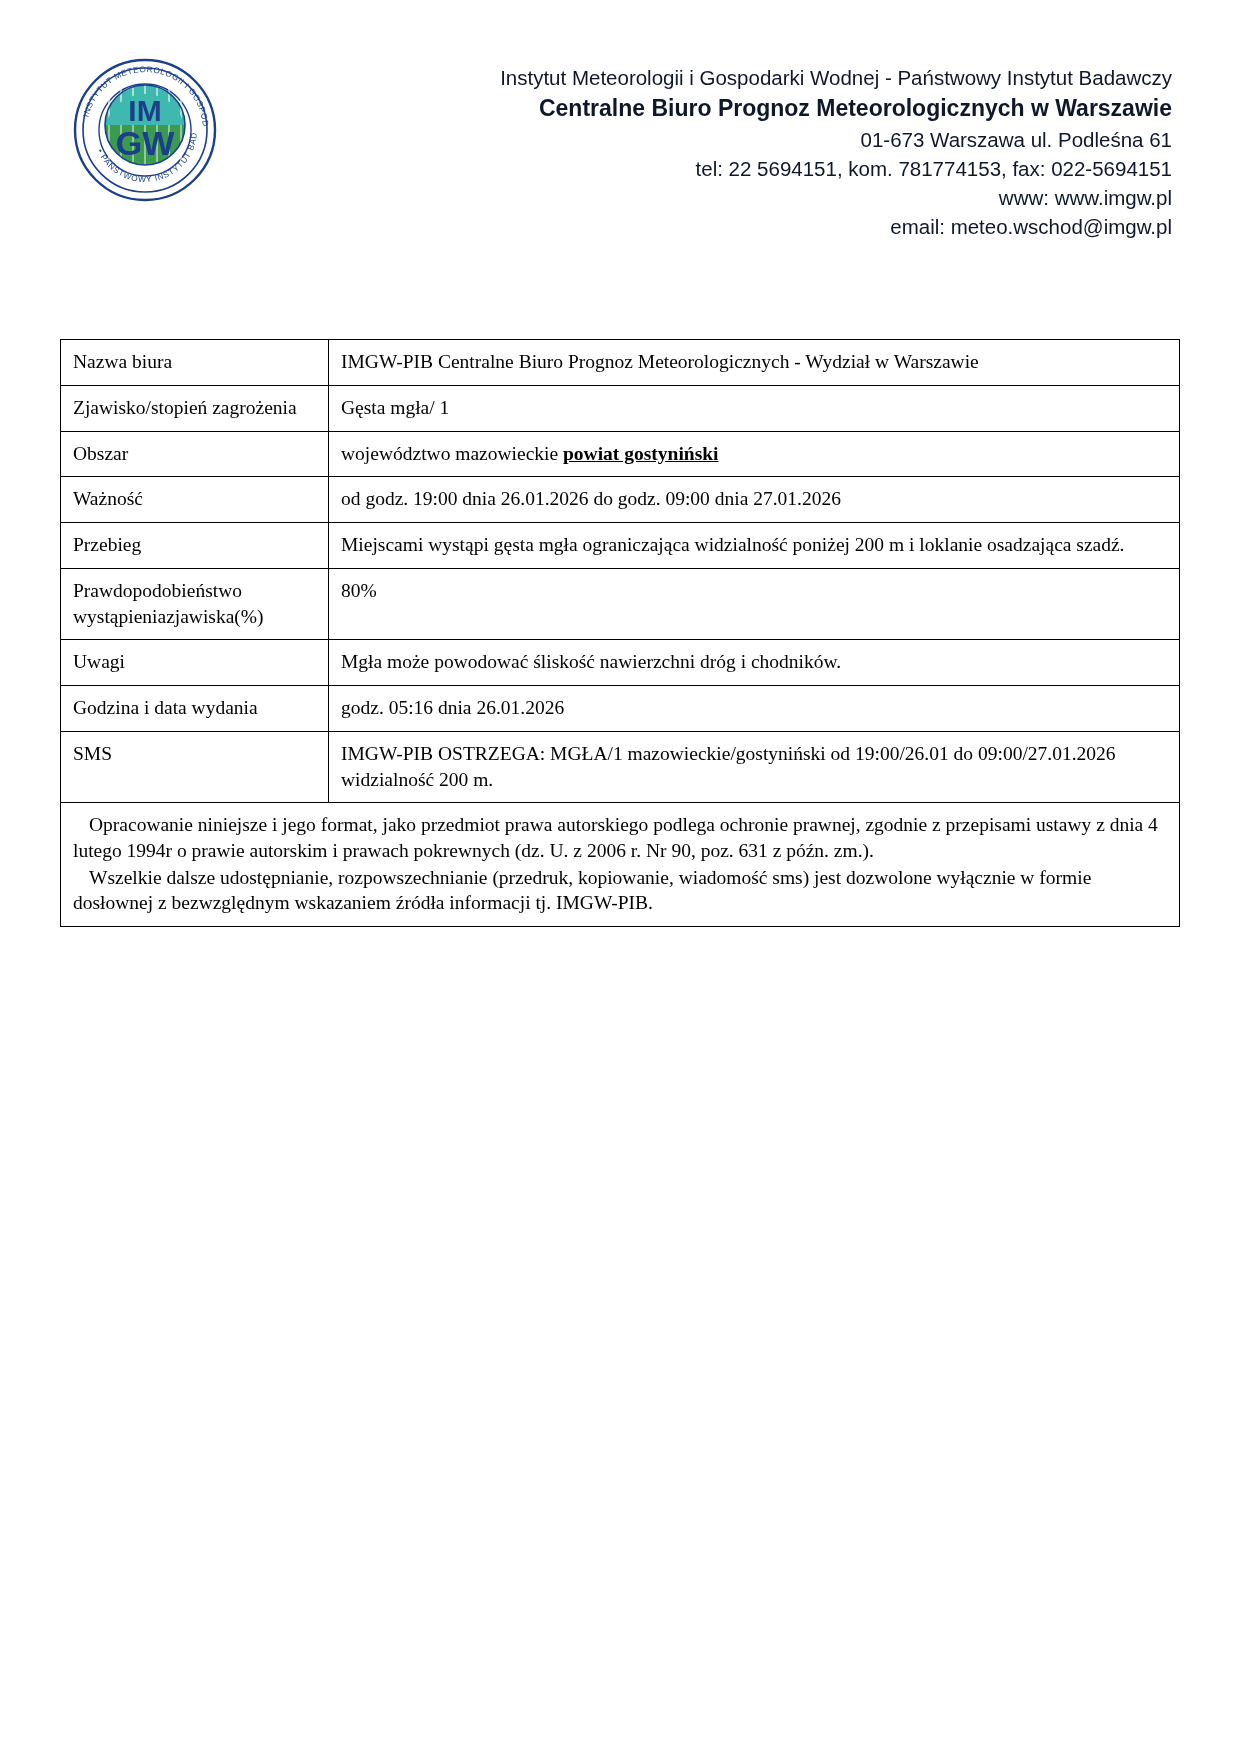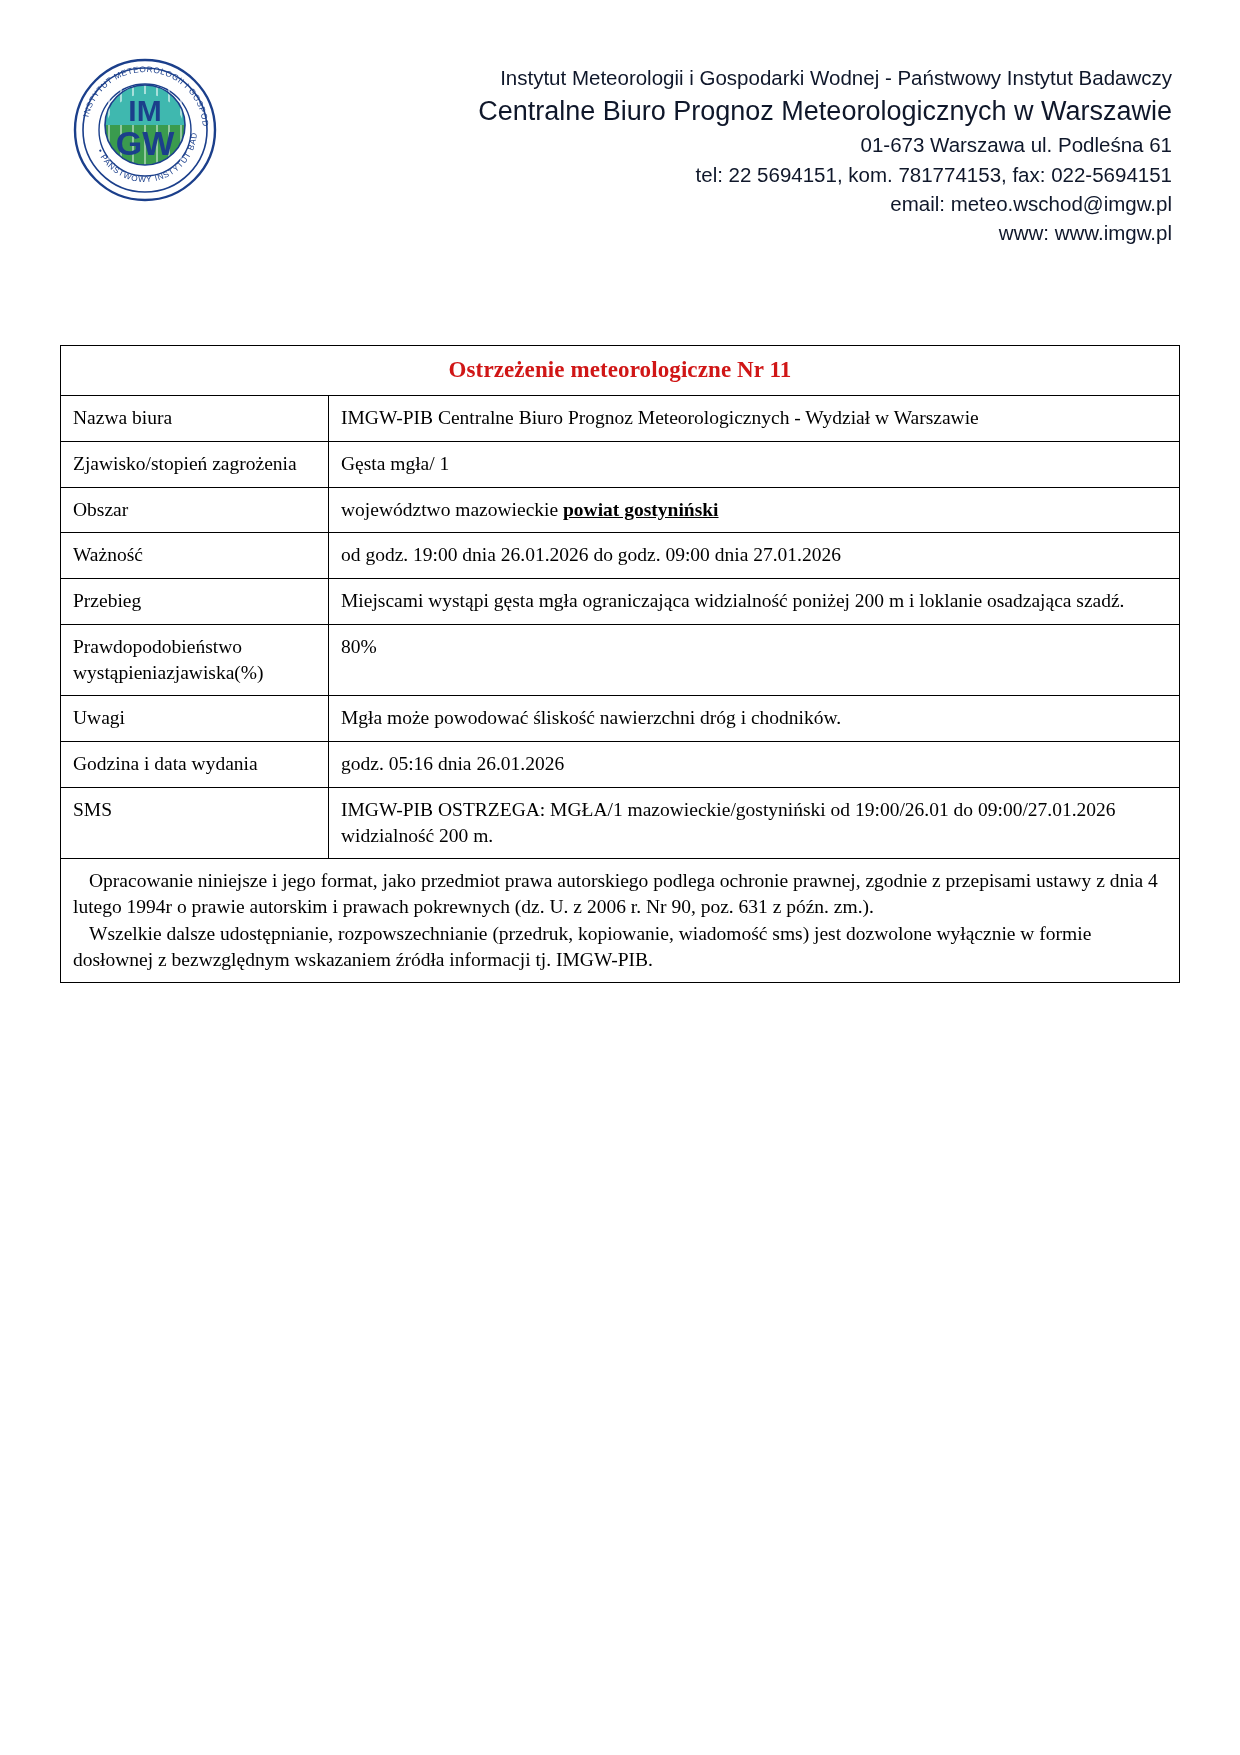--- a/index.html
+++ b/index.html
@@ -41,22 +41,22 @@
     flex: 1 1 auto;
     text-align: right;
     font-family: "Liberation Sans", sans-serif;
     line-height: 1.42;
     font-size: 20.5px;
     color: #0f172a;
     padding-top: 8px;
     padding-right: 8px;
   }
   .org-block .line-bold {
-    font-weight: normal;
-    font-size: 27px;
+    font-weight: bold;
+    font-size: 23px;
   }
 
   
   .doc-wrap {
     padding: 0 60px;
     box-sizing: border-box;
     margin-top: 98px;
   }
   table.warn {
     width: 100%;
@@ -147,37 +147,32 @@
         </text>
       </svg>
     </div>
   </div>
 
   <div class="org-block">
     <div>Instytut Meteorologii i Gospodarki Wodnej - Państwowy Instytut Badawczy</div>
     <div class="line-bold">Centralne Biuro Prognoz Meteorologicznych w Warszawie</div>
     <div>01-673 Warszawa ul. Podleśna  61</div>
     <div>tel: 22 5694151, kom. 781774153, fax: 022-5694151</div>
+    <div>www: www.imgw.pl</div>
     <div>email: meteo.wschod@imgw.pl</div>
-    <div>www: www.imgw.pl</div>
   </div>
 </div>
 
 <div class="doc-wrap">
   <table class="warn">
     <colgroup>
       <col style="width:268px">
       <col>
     </colgroup>
     <tbody>
-      <tr>
-        <td class="title-cell" colspan="2">
-          <span class="title-text">Ostrzeżenie meteorologiczne Nr 11</span>
-        </td>
-      </tr>
 
       <tr>
         <td class="label">Nazwa biura</td>
         <td class="value">IMGW-PIB Centralne Biuro Prognoz Meteorologicznych - Wydział w Warszawie</td>
       </tr>
 
       <tr>
         <td class="label">Zjawisko/stopień zagrożenia</td>
         <td class="value">Gęsta mgła/ 1</td>
       </tr>

